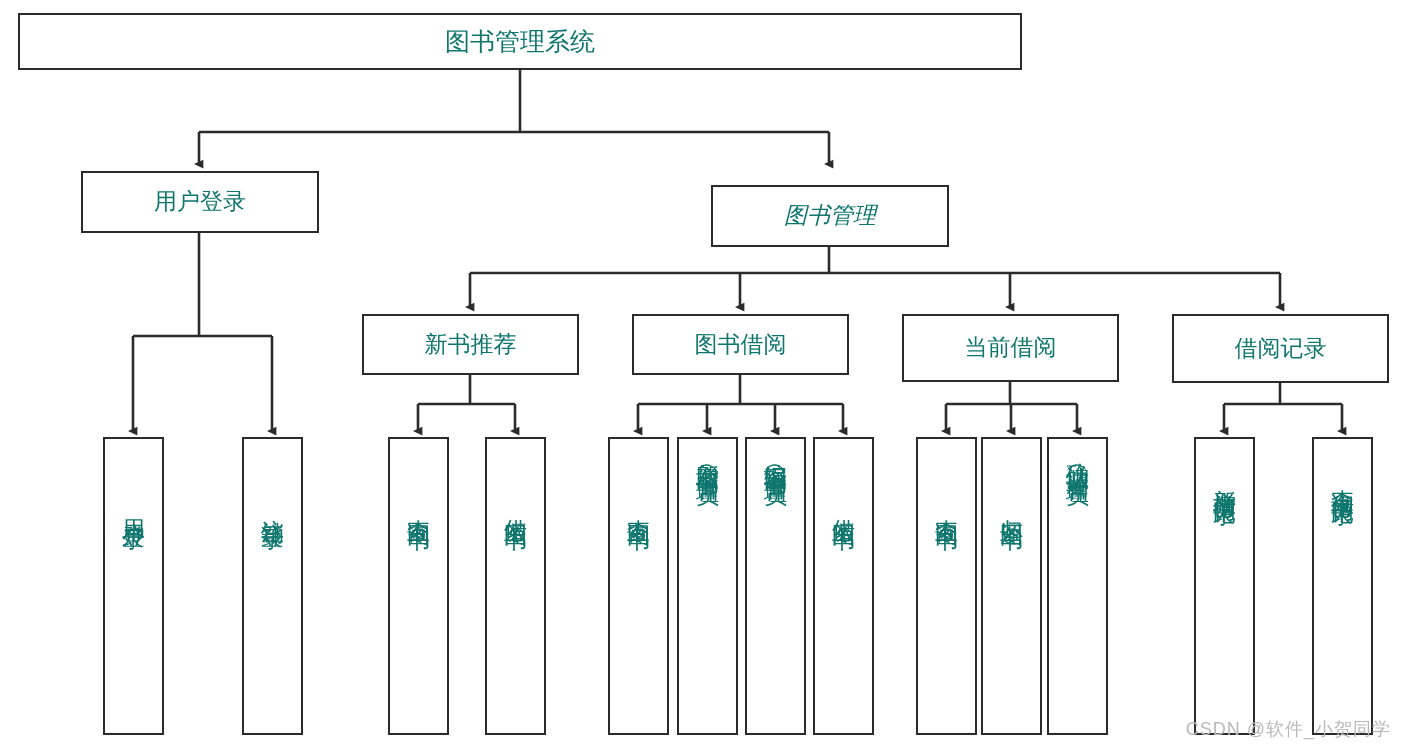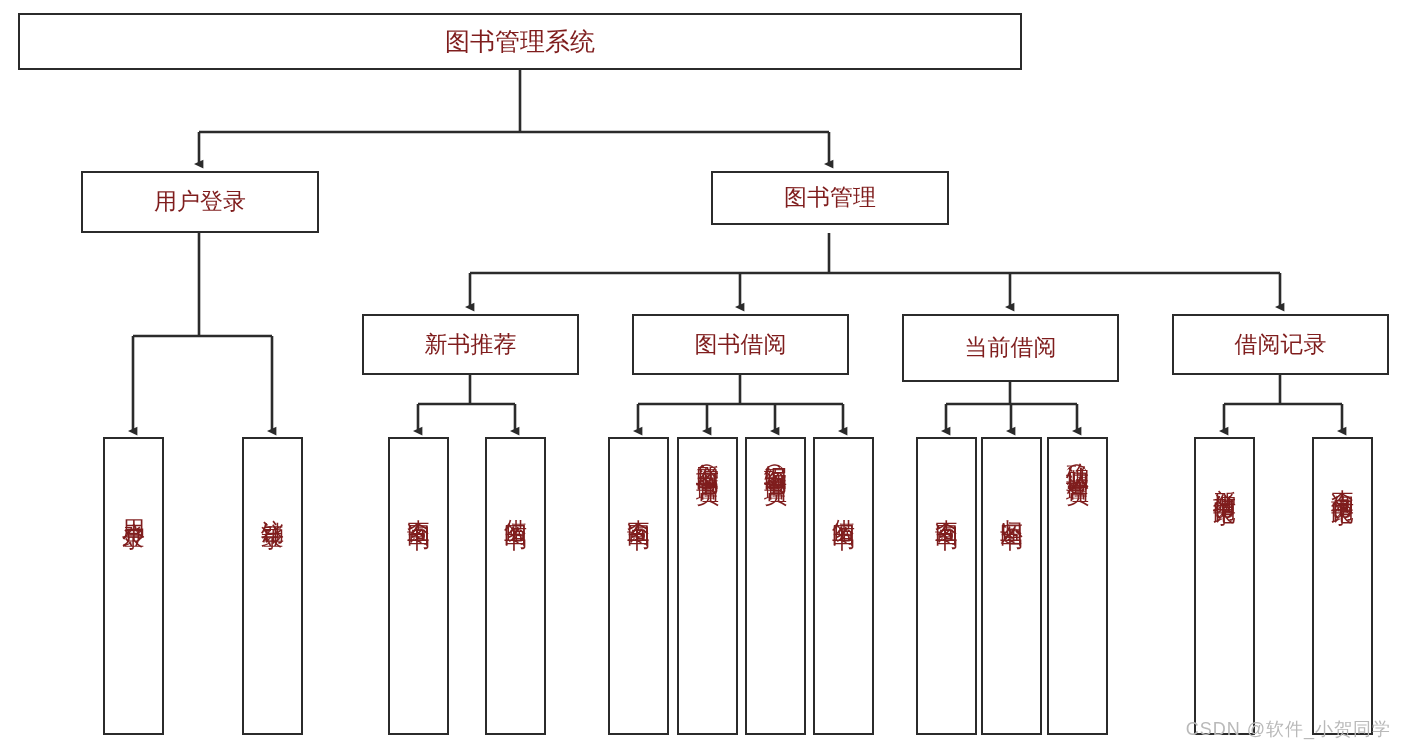--- a/index.html
+++ b/index.html
@@ -29,21 +29,21 @@
   .node {
     position: absolute;
     box-sizing: border-box;
     border: 2.2px solid #2b2b2b;
     background: #ffffff;
     display: flex;
     align-items: center;
     justify-content: center;
   }
   .node-label {
-    color: #7f1d1d;
+    color: #0f766e;
     line-height: 1.18;
     white-space: nowrap;
   }
   
   .node.root .node-label {
     font-size: 25px;
   }
   
   .node.branch .node-label {
     font-size: 23px;
@@ -131,34 +131,34 @@
     </g>
   </svg>
 
   <div class="node root" style="left:18px; top:13px; width:1004px; height:57px;">
     <span class="node-label">图书管理系统</span>
   </div>
 
   <div class="node branch" style="left:81px; top:171px; width:238px; height:62px;">
     <span class="node-label">用户登录</span>
   </div>
-  <div class="node branch" style="left:711px; top:171px; width:238px; height:54px;">
+  <div class="node branch" style="left:711px; top:185px; width:238px; height:62px;font-style:italic;">
     <span class="node-label">图书管理</span>
   </div>
 
   <div class="node branch" style="left:632px; top:314px; width:217px; height:61px;">
     <span class="node-label">图书借阅</span>
   </div>
   <div class="node branch" style="left:362px; top:314px; width:217px; height:61px;">
     <span class="node-label">新书推荐</span>
   </div>
   <div class="node branch" style="left:902px; top:314px; width:217px; height:68px;">
     <span class="node-label">当前借阅</span>
   </div>
-  <div class="node branch" style="left:1172px; top:314px; width:217px; height:61px;">
+  <div class="node branch" style="left:1172px; top:314px; width:217px; height:69px;">
     <span class="node-label">借阅记录</span>
   </div>
 
   <div class="node leaf" style="left:103px; top:437px; width:61px; height:298px; padding-top:62px;">
     <span class="node-label">用户登录</span>
   </div>
   <div class="node leaf" style="left:242px; top:437px; width:61px; height:298px; padding-top:62px;">
     <span class="node-label">注销登录</span>
   </div>
 

